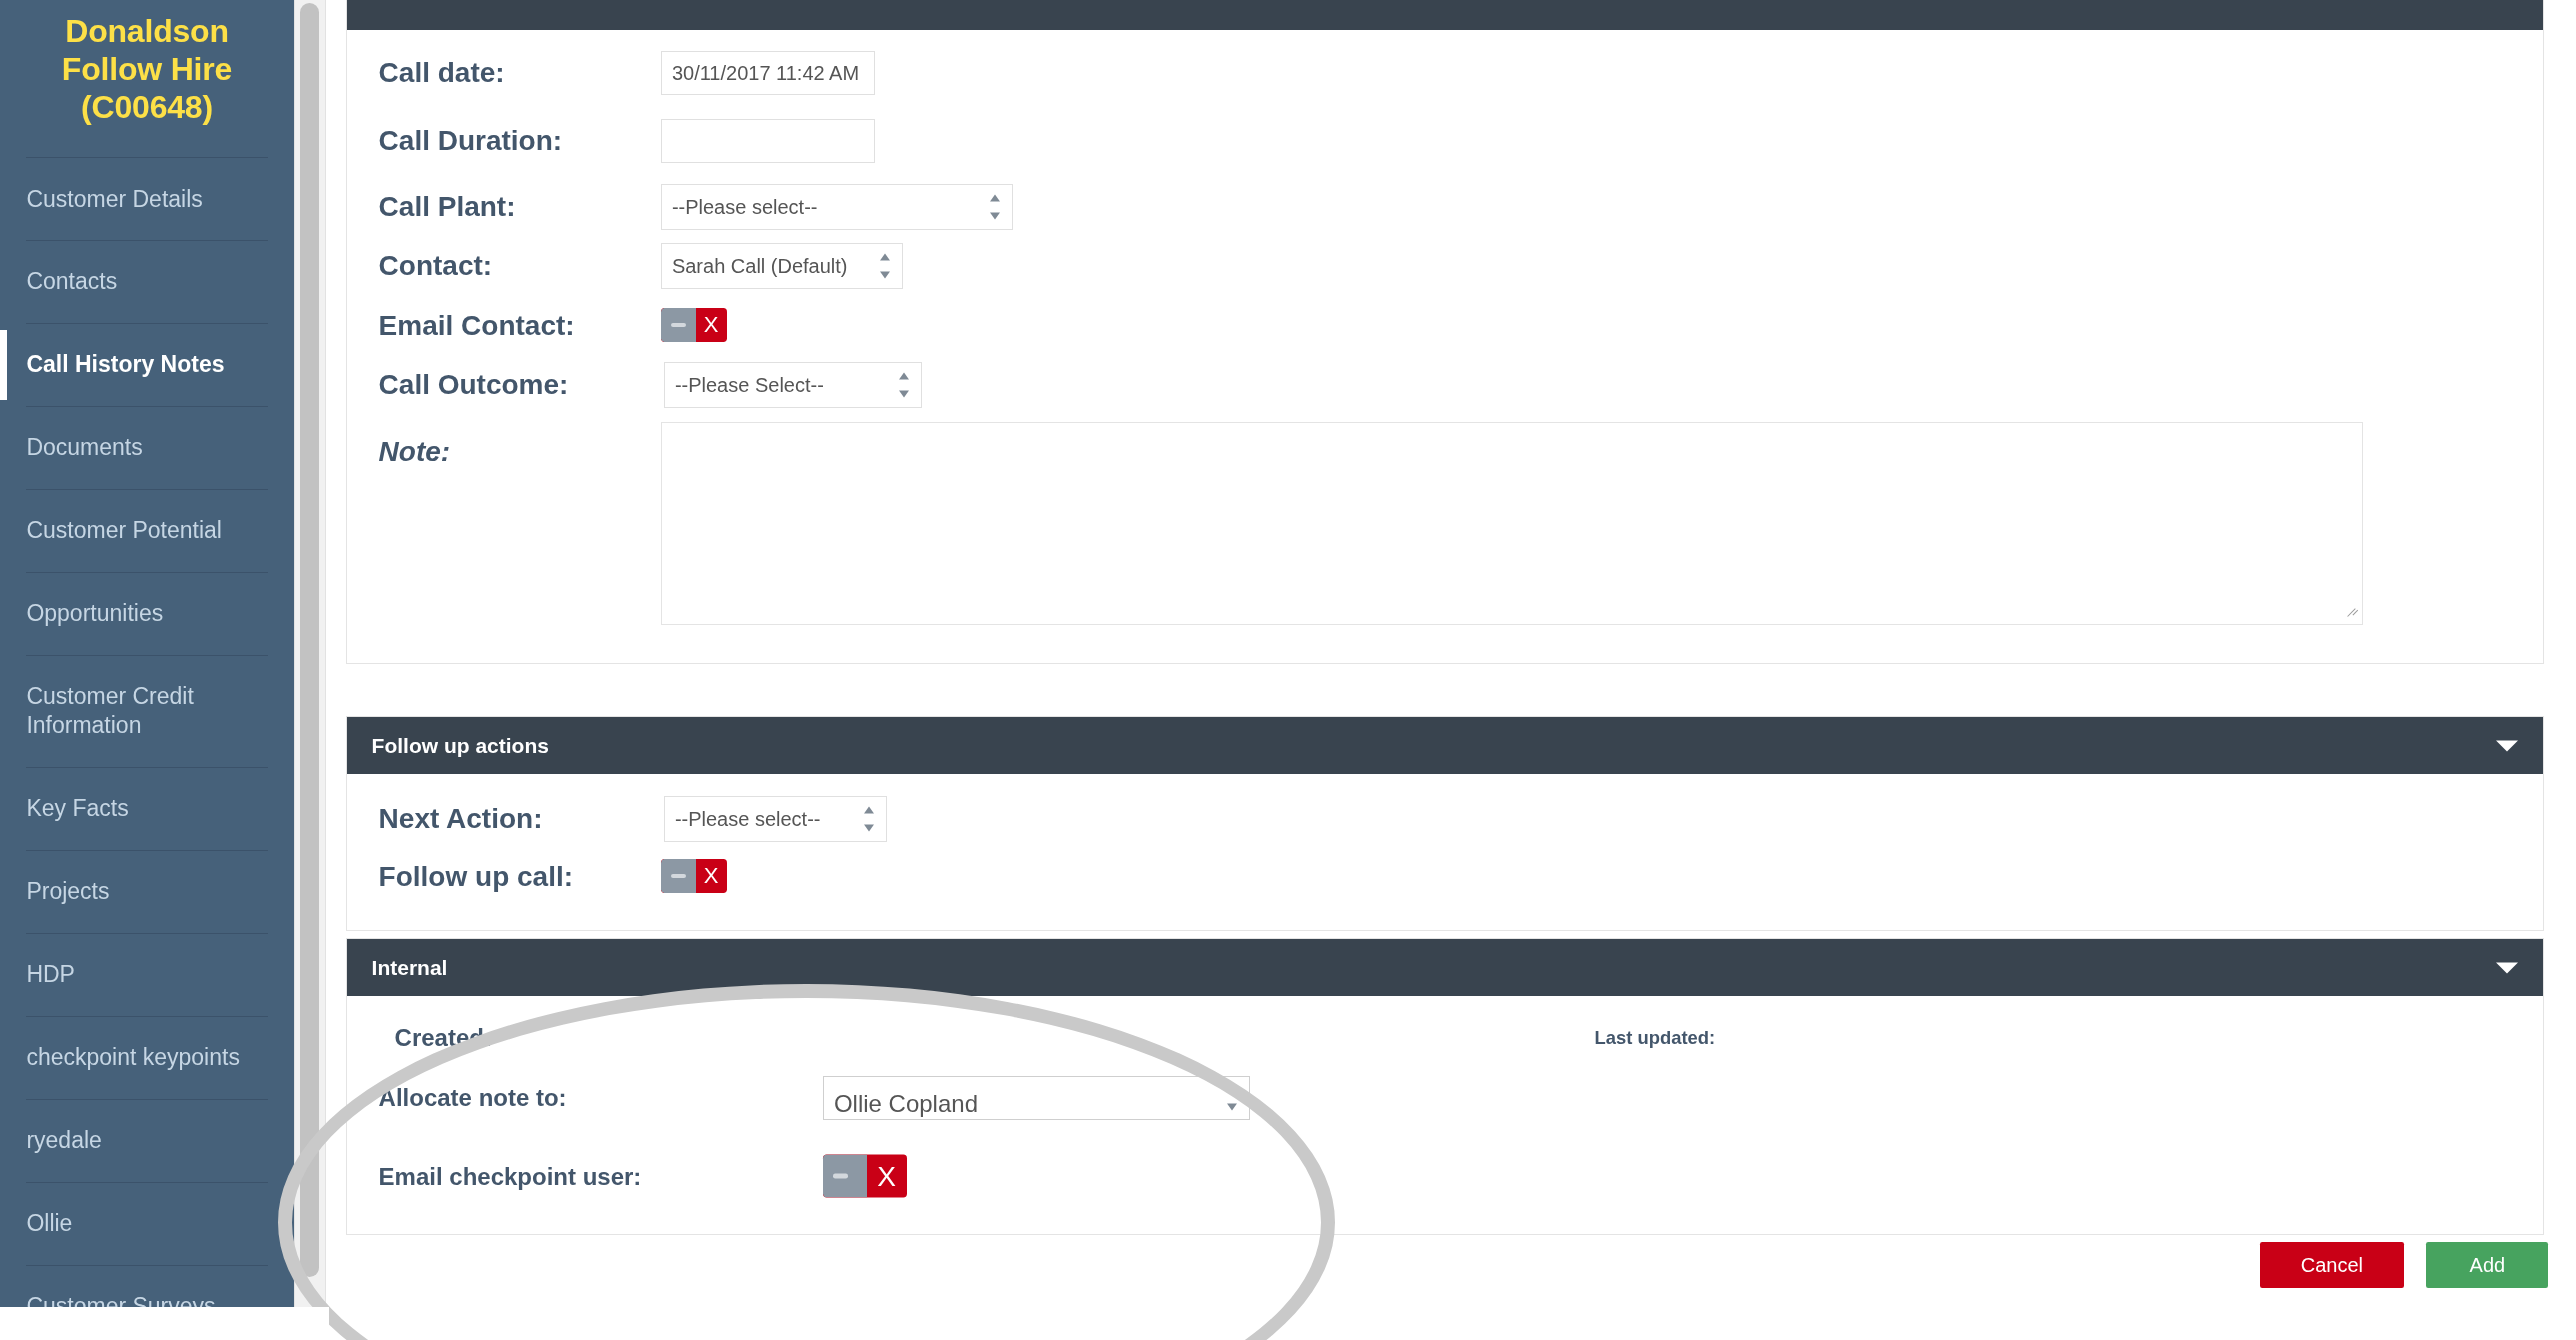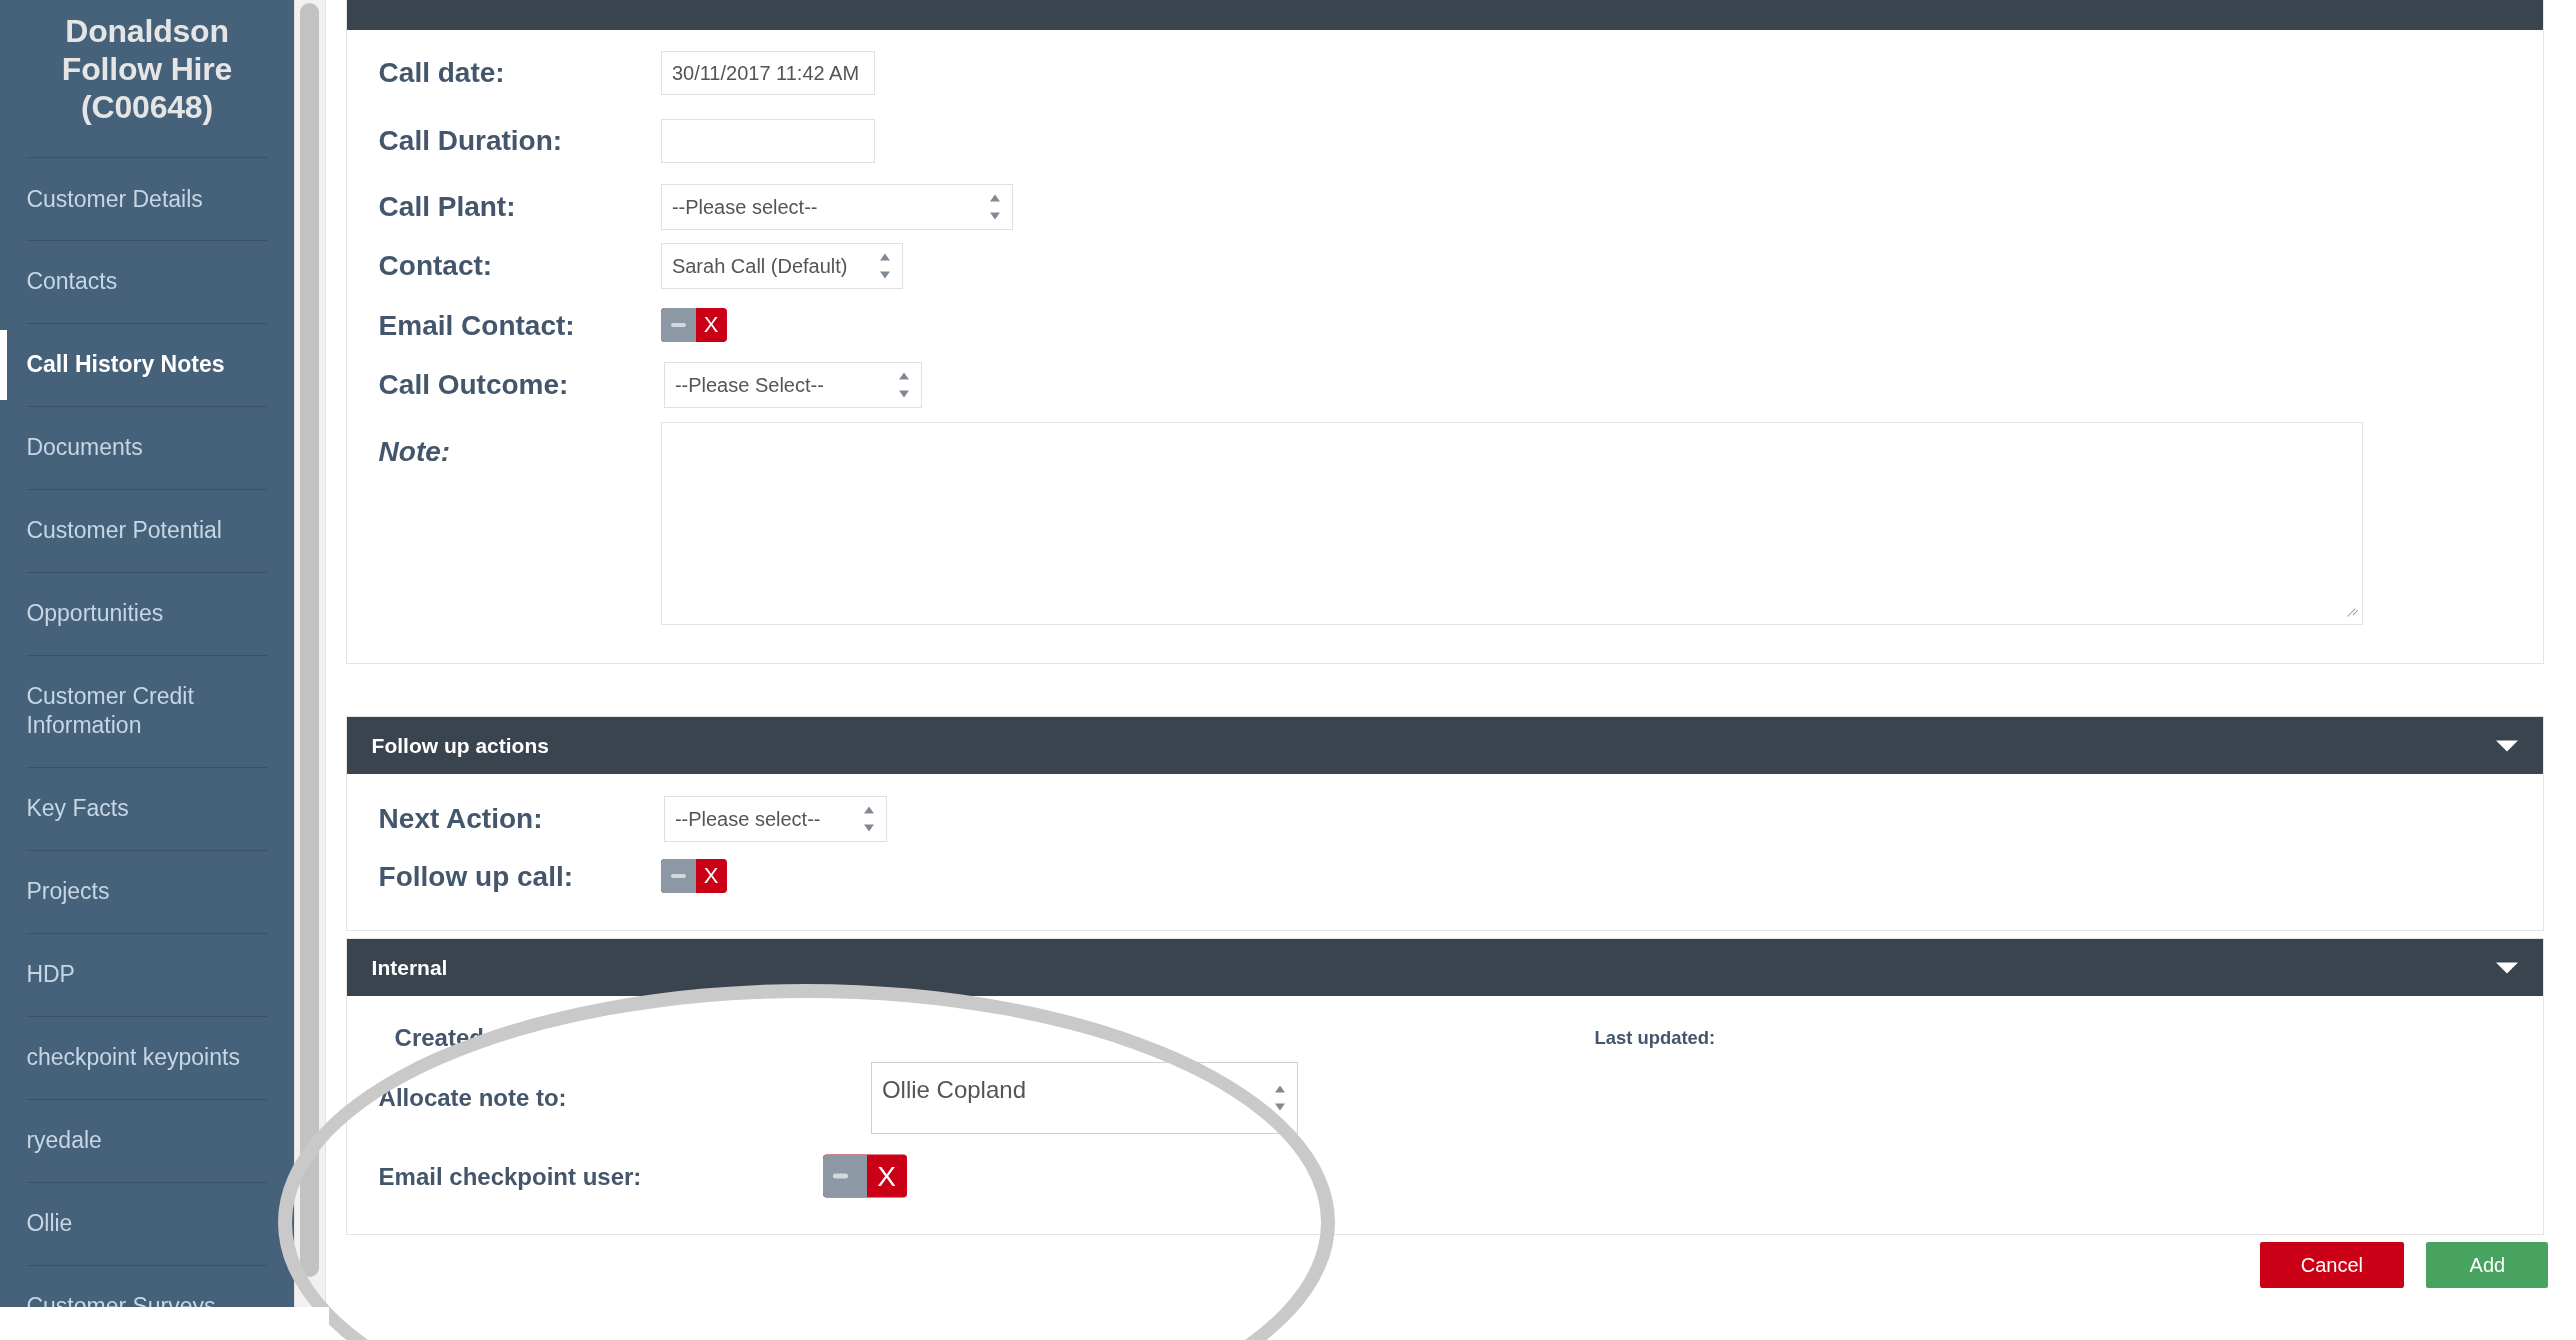--- a/index.html
+++ b/index.html
@@ -12,21 +12,21 @@
   }
 
   
   #sidebar{
     position:absolute;left:0;top:0;width:294px;height:1307px;
     background:#46617a;
     overflow:hidden;
     box-sizing:border-box;
   }
   #sidebar-title{
-    color:#e5e5e5;
+    color:#fde047;
     font-size:32px;
     font-weight:bold;
     text-align:center;
     line-height:1.18;
     padding:13.2px 14.7px 0 14.7px;
     letter-spacing:-0.2px;
   }
   .nav-sep{
     height:0.7px;background:#3b526a;margin:0 26.4px;
   }
@@ -407,21 +407,21 @@
       <div style="position:absolute;top:13.2px;left:16px;right:0;height:57px;">
         <div class="lbl" style="left:32px;font-size:24px;top:29px;">Created:</div>
         <div style="position:absolute;left:220px;top:29px;transform:translateY(-50%);font-size:20.6px;color:#43566b;"></div>
         <div class="lbl" style="left:1232px;top:29px;font-size:18.4px;">Last updated:</div>
         <div style="position:absolute;left:1381px;top:29px;transform:translateY(-50%);font-size:18.4px;color:#43566b;"></div>
       </div>
 
       <div class="row" style="position:absolute;top:72px;left:0;right:0;">
         <div class="lbl" style="font-size:24px;">Allocate note to:</div>
         <div class="fld" style="left:476px;">
-          <div class="selbox" style="width:427px;height:72px;border-color:#cfcfcf;margin-left:48px;">
+          <div class="selbox" style="width:427px;height:44px;border-color:#cfcfcf;">
             <span class="val" style="line-height:54px;font-size:24px;">Ollie Copland</span>
             <span class="spin">
                 <i class="up"></i>
                 <i class="dn"></i>
               </span>
           </div>
         </div>
       </div>
 
       <div class="row" style="position:absolute;top:151px;left:0;right:0;">

